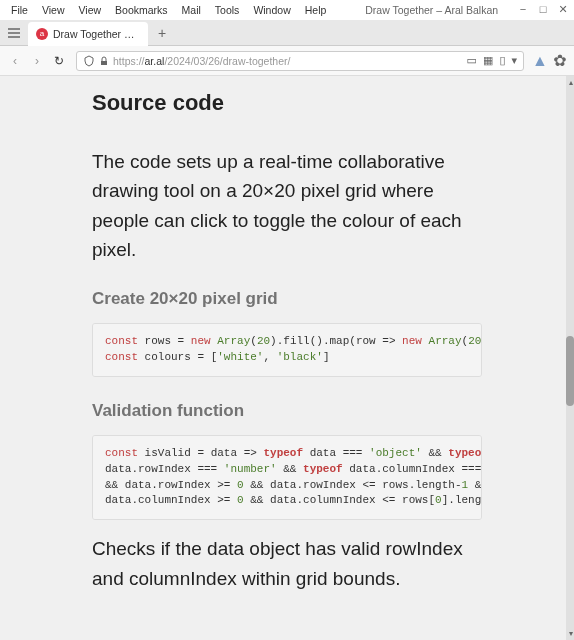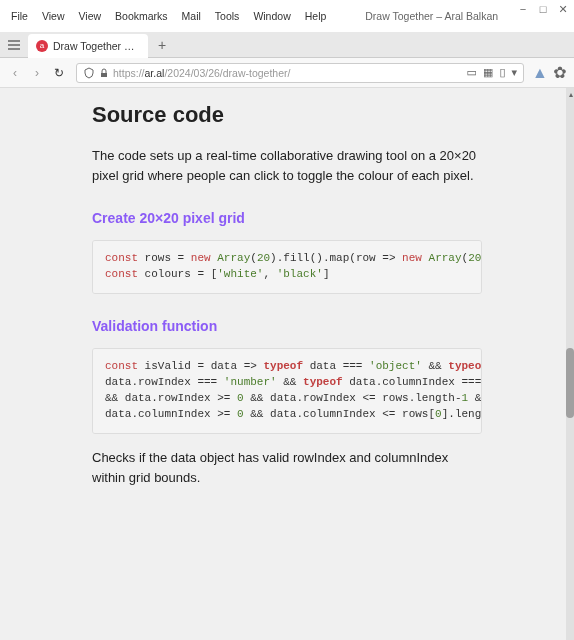--- a/index.html
+++ b/index.html
@@ -1,18 +1,18 @@
 <!DOCTYPE html>
 <html><head>
 <meta charset="utf-8">
 <style>
 * { margin: 0; padding: 0; box-sizing: border-box; }
 body { font-family: -apple-system, BlinkMacSystemFont, "Segoe UI", Arial, sans-serif; background: #f0f0f0; width: 574px; height: 640px; overflow: hidden; position: relative; }
 
-.menubar { background: #fff; height: 20px; display: flex; align-items: center; padding: 16px 4px; font-size: 10.5px; color: #333; }
+.menubar { background: #fff; height: 20px; display: flex; align-items: center; padding: 4px 4px; font-size: 10.5px; color: #333; }
 .menubar .menu-item { padding: 0 7px; cursor: default; }
 .menubar .title { flex: 1; text-align: center; color: #666; padding-right: 40px; }
 .window-controls { position: absolute; right: 4px; top: 2px; display: flex; gap: 6px; }
 .window-controls span { width: 14px; height: 14px; display: flex; align-items: center; justify-content: center; font-size: 11px; color: #666; cursor: default; }
 
 .tabbar { background: #e8e8e8; height: 26px; display: flex; align-items: center; border-bottom: 1px solid #ccc; }
 .sidebar-toggle { width: 20px; height: 20px; margin: 0 4px; display: flex; align-items: center; justify-content: center; }
 .sidebar-toggle svg { width: 14px; height: 14px; }
 .tab { background: #fff; height: 24px; display: flex; align-items: center; padding: 0 8px; border-radius: 4px 4px 0 0; font-size: 10.5px; margin-top: 2px; max-width: 120px; }
 .tab .favicon { width: 12px; height: 12px; background: #dc3545; border-radius: 50%; margin-right: 5px; flex-shrink: 0; display: flex; align-items: center; justify-content: center; color: #fff; font-size: 8px; }
@@ -32,23 +32,23 @@
 .toolbar-icon { width: 16px; height: 16px; display: flex; align-items: center; justify-content: center; color: #666; }
 
 .content { background: #f0f0f0; height: calc(640px - 76px); overflow-y: auto; position: relative; }
 .scrollbar-track { position: absolute; right: 0; top: 0; width: 8px; height: 100%; background: #e0e0e0; }
 .scrollbar-thumb { position: absolute; right: 0; top: 260px; width: 8px; height: 70px; background: #a0a0a0; border-radius: 4px; }
 .scroll-arrow { position: absolute; right: 1px; font-size: 8px; color: #666; }
 .scroll-arrow.up { top: 2px; }
 .scroll-arrow.down { bottom: 2px; }
 
 .article { max-width: 390px; margin: 0 auto; padding: 14px 0 20px 0; }
-.article h2 { font-size: 22px; font-weight: 700; color: #222; margin-bottom: 18px; }
-.article h3 { font-size: 14px; font-weight: 700; color: #8b5cf6; margin: 24px 0 14px 0; }
-.article p { font-size: 13px; line-height: 1.55; color: #222; margin-bottom: 14px; }
+.article h2 { font-size: 22px; font-weight: 700; color: #222; margin-bottom: 31px; }
+.article h3 { font-size: 17px; font-weight: 700; color: #737373; margin: 24px 0 14px 0; }
+.article p { font-size: 19px; line-height: 1.55; color: #222; margin-bottom: 14px; }
 .article em { font-style: italic; }
 
 .codeblock { background: #f4f4f4; border: 1px solid #ddd; border-radius: 3px; padding: 10px 12px; font-family: "Courier New", monospace; font-size: 11px; line-height: 1.45; color: #333; margin-bottom: 14px; overflow-x: auto; white-space: pre; }
 .kw { color: #c04040; font-weight: normal; }
 .kw2 { color: #c04040; font-weight: bold; text-align: center; }
 .type { color: #4a7c2a; }
 .num { color: #4a7c2a; }
 .str { color: #4a7c2a; }
 </style>
 </head>

